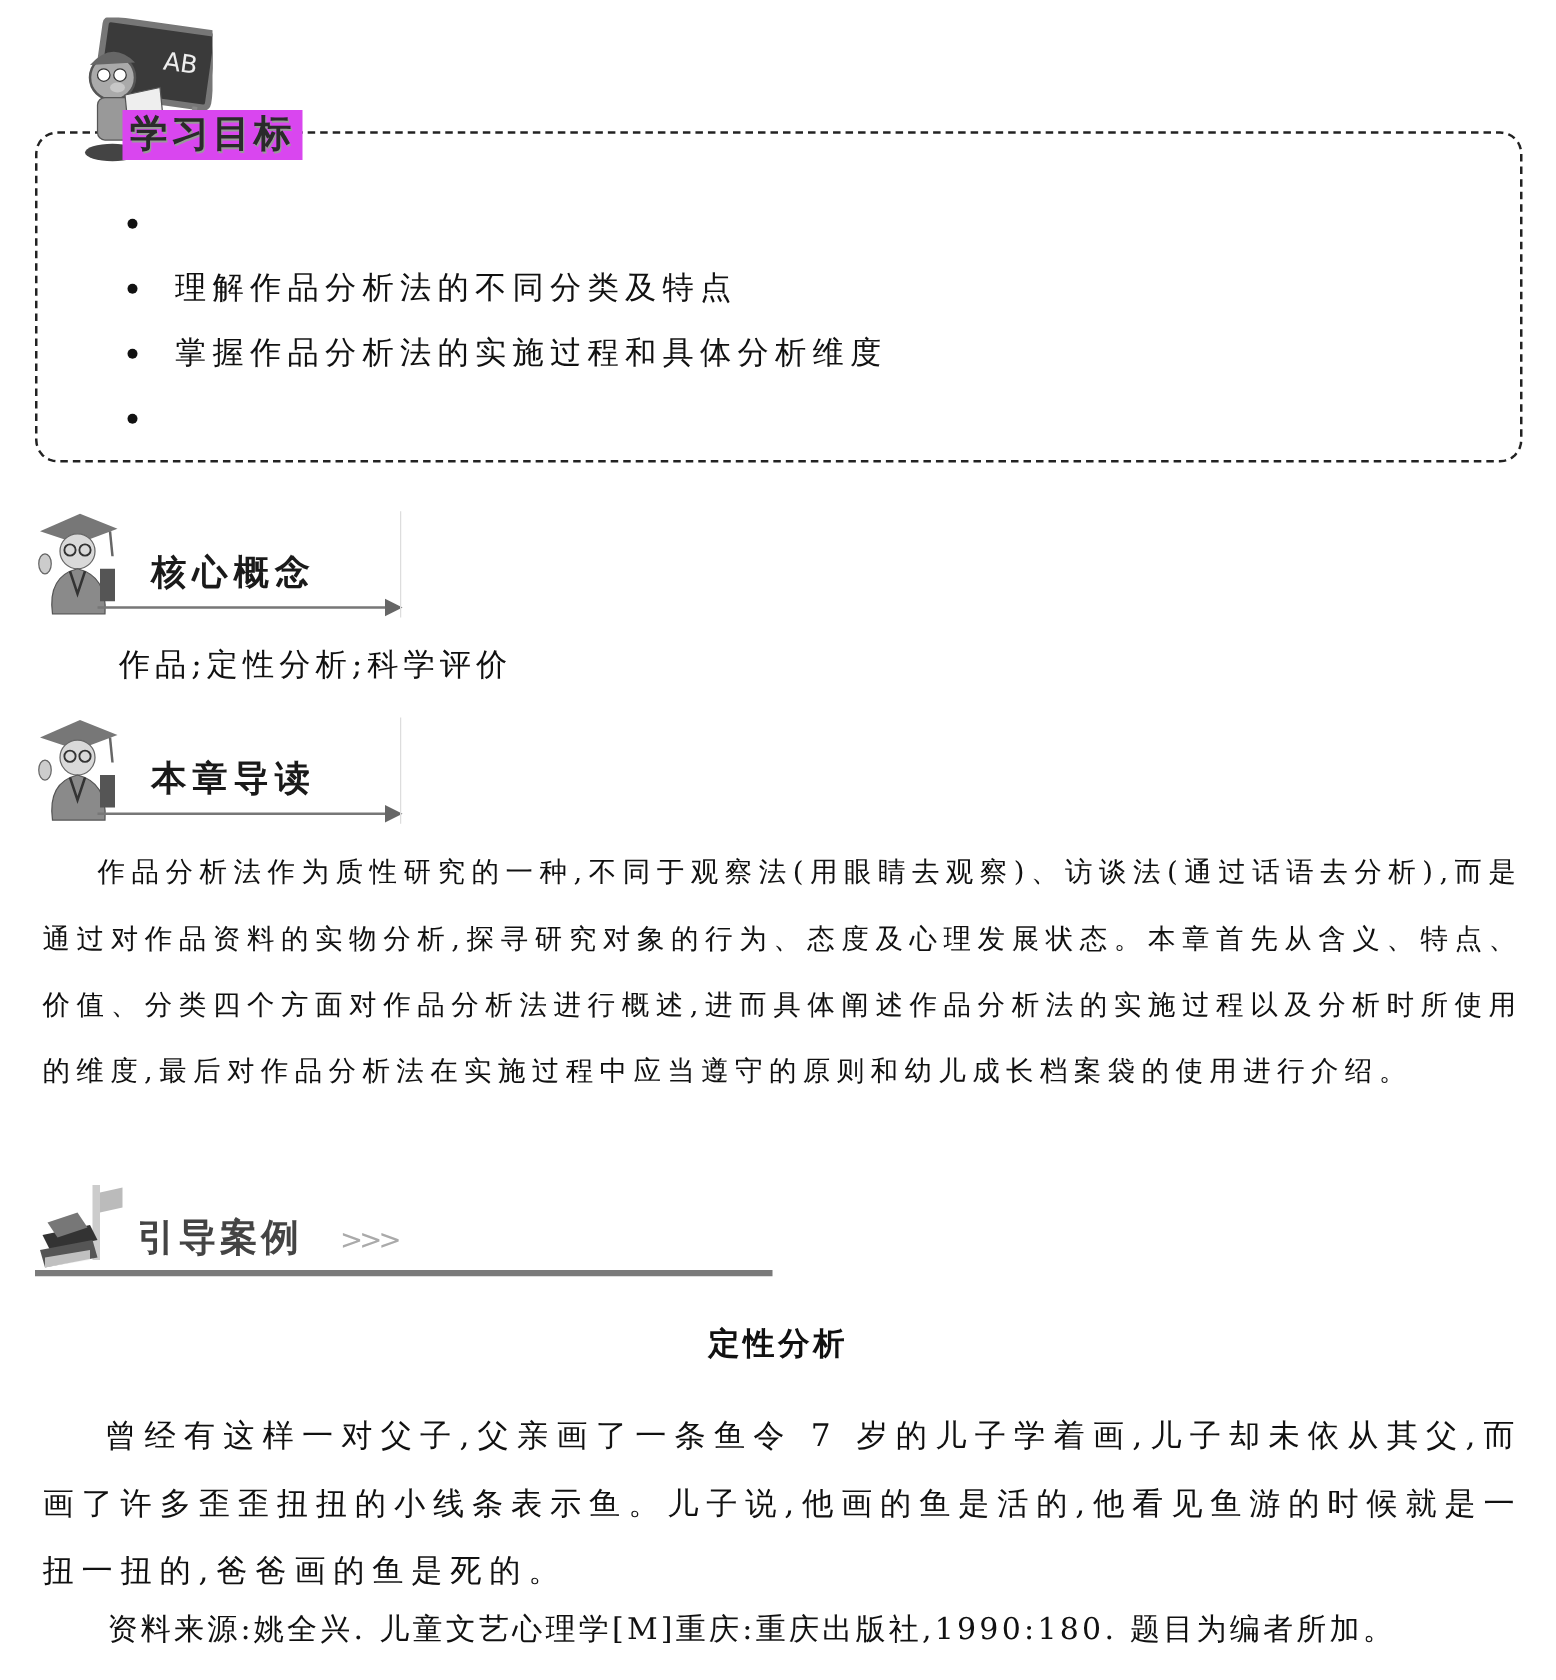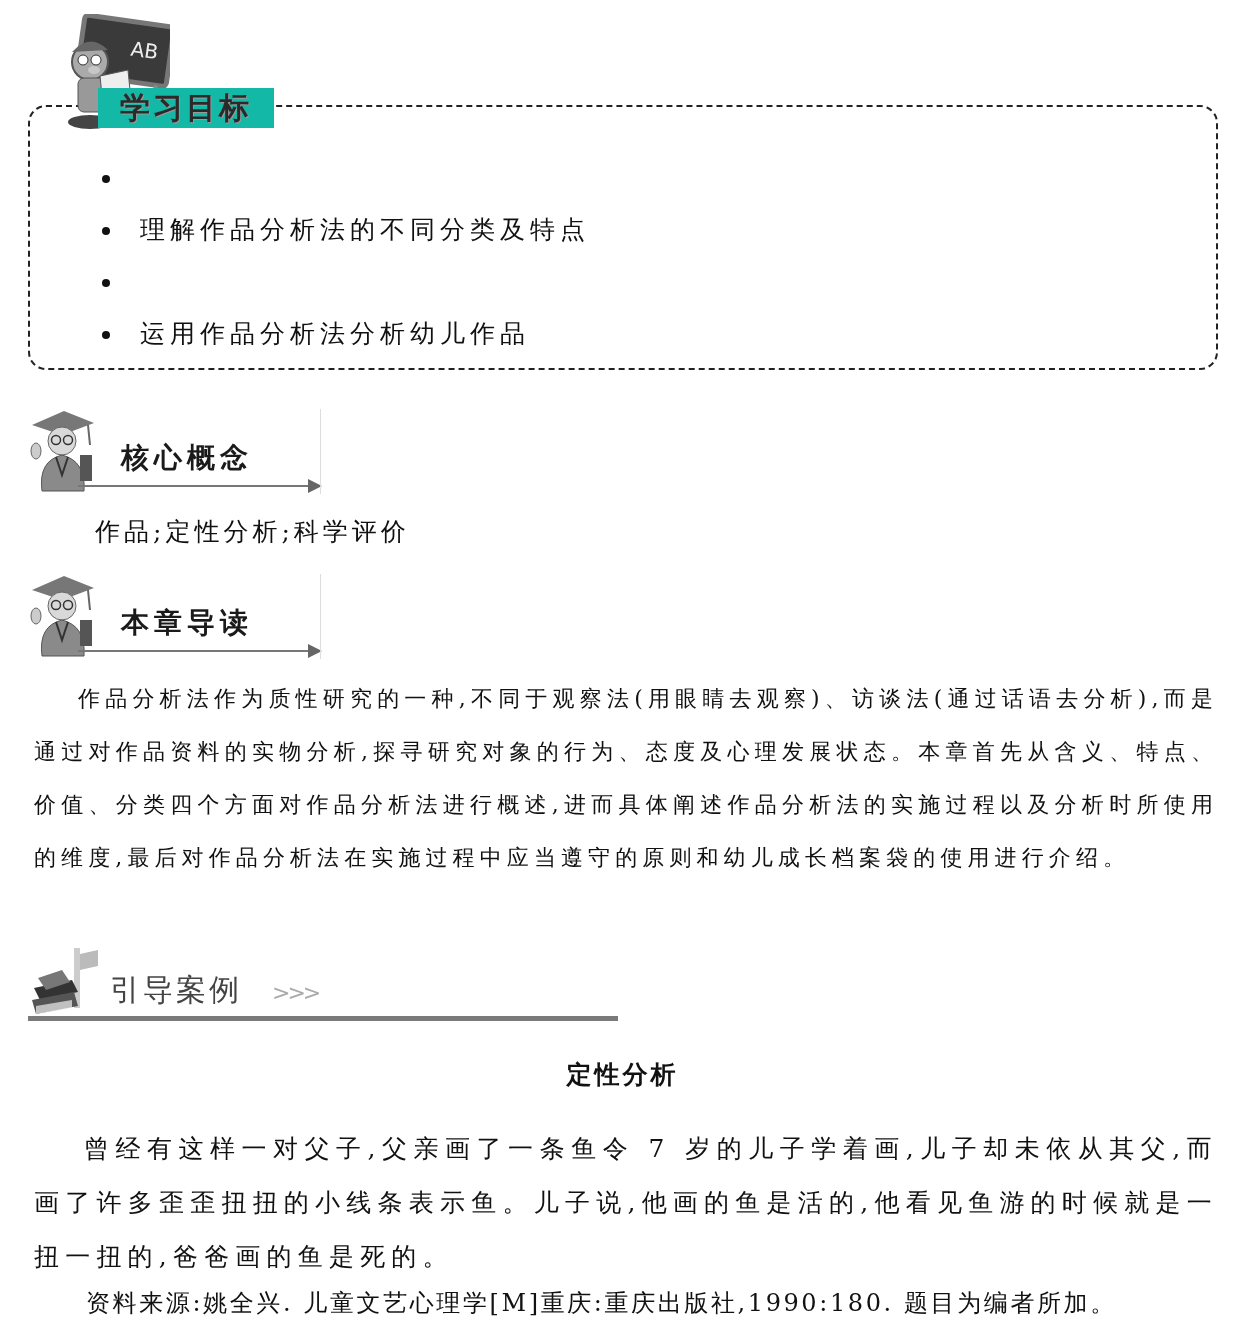--- a/index.html
+++ b/index.html
@@ -8,22 +8,22 @@
     font-family: "DejaVu Serif", "Liberation Serif", serif; color: #111;
   }
 
   
   .obj-box {
     position: absolute; left: 28px; top: 105px; width: 1190px; height: 265px;
     border: 2px dashed #222; border-radius: 18px; box-sizing: border-box;
   }
   .obj-badge { position: absolute; left: 50px; top: 14px; width: 120px; height: 118px; }
   .obj-title {
-    position: absolute; left: 98px; top: 88px; height: 40px; padding: 0 22px;
-    background: #14b8a6; font-family: "DejaVu Sans", sans-serif; font-weight: bold;
+    position: absolute; left: 98px; top: 88px; height: 40px; padding: 0 6px;
+    background: #d946ef; font-family: "DejaVu Sans", sans-serif; font-weight: bold;
     font-size: 30px; letter-spacing: 3px; color: #2a2a2a; line-height: 40px;
     text-shadow: 1px 1px 0 #999;
   }
   .obj-list { position: absolute; left: 100px; top: 158px; margin: 0; padding: 0; list-style: none; }
   .obj-list li {
     position: relative; height: 52px; line-height: 40px; font-size: 25px;
     letter-spacing: 5px; padding-left: 40px;
   }
   .obj-list li .bullet {
     position: absolute; left: 2px; top: 17px; width: 8px; height: 8px;
@@ -57,21 +57,21 @@
     position: absolute; left: 34px; top: 672px; width: 1184px; font-size: 22px;
     line-height: 53px; letter-spacing: 5.1px; text-align: justify; margin: 0;
     text-indent: 2em;
   }
 
   
   .case-head { position: absolute; left: 28px; top: 940px; width: 590px; height: 85px; }
   .case-head .books { position: absolute; left: 0; top: 8px; width: 78px; height: 72px; }
   .case-head .title {
     position: absolute; left: 82px; top: 30px; font-family: "DejaVu Sans", sans-serif;
-    font-weight: normal; font-size: 30px; letter-spacing: 3px; color: #444;
+    font-weight: bold; font-size: 30px; letter-spacing: 3px; color: #444;
   }
   .case-head .chev {
     position: absolute; left: 244px; top: 40px; font-family: "DejaVu Sans", sans-serif;
     font-size: 22px; color: #aaa; letter-spacing: -3px;
   }
   .case-head .bar {
     position: absolute; left: 0; top: 76px; width: 590px; height: 5px; background: #7a7a7a;
   }
 
   .case-title {
@@ -105,22 +105,22 @@
   <path d="M22 38 Q40 18 58 36" fill="#666"></path>
   <rect x="28" y="64" width="28" height="34" rx="6" fill="#999" stroke="#555"></rect>
   <path d="M50 62 L78 56 L80 76 L52 82 Z" fill="#eee" stroke="#555"></path>
   <ellipse cx="40" cy="108" rx="22" ry="7" fill="#444"></ellipse>
 </svg>
 <div class="obj-title">学习目标</div>
 
 <ul class="obj-list">
   <li><span class="bullet"></span></li>
   <li><span class="bullet"></span><span>理解作品分析法的不同分类及特点</span></li>
+  <li><span class="bullet"></span><span>掌握作品分析法的实施过程和具体分析维度</span></li>
   <li><span class="bullet"></span></li>
-  <li><span class="bullet"></span><span>运用作品分析法分析幼儿作品</span></li>
 </ul>
 
 <div class="sec-head" style="top:405px;">
   <svg class="scholar" viewBox="0 0 70 90">
     <polygon points="4,20 36,6 66,18 34,30" fill="#777"></polygon>
     <line x1="60" y1="20" x2="62" y2="40" stroke="#666" stroke-width="2"></line>
     <circle cx="34" cy="36" r="14" fill="#d9d9d9" stroke="#666"></circle>
     <circle cx="28" cy="35" r="4.5" fill="none" stroke="#333" stroke-width="1.5"></circle>
     <circle cx="40" cy="35" r="4.5" fill="none" stroke="#333" stroke-width="1.5"></circle>
     <path d="M14 86 Q10 56 34 50 Q58 56 56 86 Z" fill="#8a8a8a" stroke="#555"></path>

